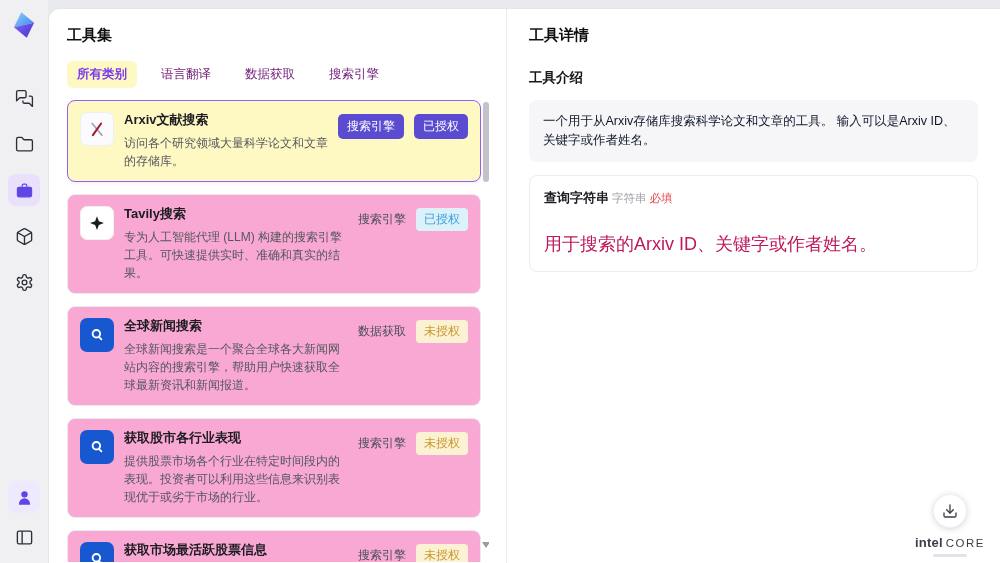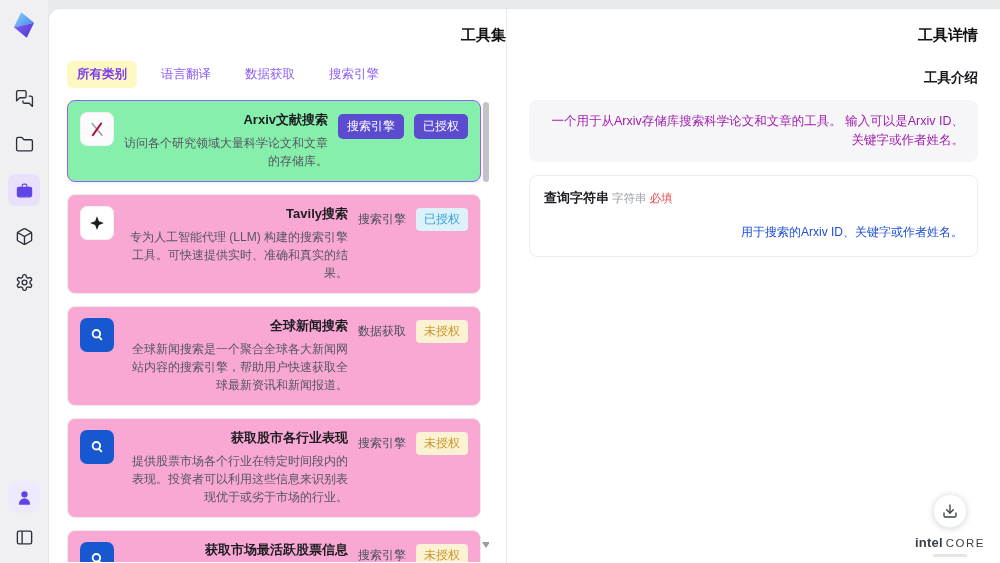--- a/index.html
+++ b/index.html
@@ -1,43 +1,43 @@
 <!DOCTYPE html>
 <html><head>
 <meta charset="utf-8">
 <style>
   * { margin:0; padding:0; box-sizing:border-box; }
   html,body { width:1000px; height:563px; overflow:hidden; }
   body { font-family:"Liberation Sans","DejaVu Sans",sans-serif; background:#e9eaee; color:#18181b; }
 
-  .app { position:relative; width:1000px; height:563px;text-align:right; }
+  .app { position:relative; width:1000px; height:563px; }
 
   
   .rail { position:absolute; left:0; top:0; width:48px; height:563px; background:#f0f0f3; display:flex; flex-direction:column; align-items:center; }
   .rail .logo { margin-top:10px; width:30px; height:30px; }
   .rail-nav { margin-top:42px; display:flex; flex-direction:column; gap:14px; align-items:center; }
   .rail-item { width:32px; height:32px; border-radius:8px; display:flex; align-items:center; justify-content:center; color:#2b2f38; cursor:pointer; }
   .rail-item svg { width:19px; height:19px; }
   .rail-item.active { background:#e9e1fb; color:#5f45e6; }
   .rail-bottom { margin-top:auto; margin-bottom:10px; display:flex; flex-direction:column; gap:8px; align-items:center; }
   .rail-item.user { background:#eee9fc; color:#5f45e6; }
 
   
   .surface { position:absolute; left:48px; top:8px; right:0; bottom:0; background:#ffffff; border:1px solid #e4e4e9; border-right:none; border-bottom:none; border-top-left-radius:12px; display:flex; }
 
   
   .tools-panel { width:457px; flex:none; padding:17px 0 0 18px; position:relative; }
   .panel-title { font-size:15px; font-weight:bold; color:#111114; }
   .tabs { display:flex; align-items:center; gap:14px; margin-top:16px; }
-  .tab { font-size:12.5px; color:#8b5cf6; padding:5px 10px; border-radius:6px; cursor:pointer; white-space:nowrap; }
+  .tab { font-size:12.5px; color:#701a75; padding:5px 10px; border-radius:6px; cursor:pointer; white-space:nowrap; }
   .tab.active { color:#7a3bec; background:#fef9c3; font-weight:bold; }
 
   .tool-list { position:relative; margin-top:12px; width:422px; height:462px; overflow:hidden; }
   .tool-card { display:flex; gap:10px; width:414px; background:#f9a8d4; border:1px solid #ebebee; border-radius:8px; padding:11px 12px; margin-bottom:12px; cursor:pointer; }
-  .tool-card.selected { border:1.5px solid #9361f2; background:#86efac; box-shadow:0 1px 4px rgba(120,70,230,.12); }
+  .tool-card.selected { border:1.5px solid #9361f2; background:#fef9c3; box-shadow:0 1px 4px rgba(120,70,230,.12); }
   .tool-icon { flex:none; width:34px; height:34px; border-radius:7px; display:flex; align-items:center; justify-content:center; }
   .tool-icon.arxiv { background:#fbfbfd; border:1px solid #f0f0f2; }
   .tool-icon.tavily { background:#ffffff; border:1px solid #f0f0f2; }
   .tool-icon.bluenews { background:#1758d0; }
   .tool-main { flex:1; min-width:0; }
   .tool-name { font-size:13px; font-weight:bold; color:#1c1c21; line-height:1.3; }
   .tool-desc { font-size:12px; color:#55565e; line-height:1.5; margin-top:5px; max-width:246px; }
   .tool-side { flex:none; display:flex; align-items:flex-start; gap:10px; padding-top:2px; }
   .badge-solid { background:#5a4bd1; color:#fff; font-size:12px; padding:4px 9px; border-radius:5px; white-space:nowrap; }
   .cat-text { font-size:12px; color:#4b4e57; white-space:nowrap; padding-top:3px; }
@@ -46,27 +46,27 @@
   .pill.no { background:#fbf1d3; color:#c9992e; }
 
   .scrollbar { position:absolute; right:0; top:0; bottom:0; width:7px; }
   .scroll-thumb { position:absolute; top:2px; right:0; width:6px; height:80px; background:#c2c2c8; border-radius:3px; cursor:pointer; }
   .scroll-arrow { position:absolute; bottom:14px; right:-1px; width:0; height:0; border-left:4px solid transparent; border-right:4px solid transparent; border-top:6px solid #9a9aa2; cursor:pointer; }
 
   
   .detail-panel { flex:1; border-left:1px solid #ececf0; padding:17px 22px 0 22px; position:relative; }
   .detail-title { font-size:15px; font-weight:bold; color:#111114; }
   .section-h { font-size:13.5px; font-weight:bold; color:#17171b; margin-top:24px; }
-  .intro-box { margin-top:13px; background:#f6f6f8; border-radius:8px; padding:12px 14px; font-size:12.5px; color:#a21caf; line-height:1.5; }
+  .intro-box { margin-top:13px; background:#f6f6f8; border-radius:8px; padding:12px 14px; font-size:12.5px; color:#0f172a; line-height:1.5; }
   .param-card { margin-top:13px; background:#fff; border:1px solid #ececf0; border-radius:8px; padding:13px 14px 15px; }
   .param-head { display:flex; align-items:baseline; gap:3px; }
   .param-name { font-size:13px; font-weight:bold; color:#1c1c21; }
   .param-type { font-size:11.5px; color:#9ca0a8; }
   .param-required { font-size:11.5px; color:#e5484d; }
-  .param-desc { margin-top:17px; font-size:12px; color:#1d4ed8; }
+  .param-desc { margin-top:25px; font-size:18px; color:#be185d; }
 
   
   .fab-wrap { position:absolute; right:12px; bottom:6px; width:76px; display:flex; flex-direction:column; align-items:center; }
   .fab { width:34px; height:34px; border-radius:50%; background:#fff; box-shadow:0 1px 6px rgba(0,0,0,.16); display:flex; align-items:center; justify-content:center; color:#3a3f47; cursor:pointer; border:1px solid #f0f0f2; }
   .fab svg { width:16px; height:16px; }
   .brand { margin-top:5px; color:#3a3f47; white-space:nowrap; }
   .brand .intel { font-size:13px; font-weight:bold; letter-spacing:.2px; }
   .brand .core { font-size:11.5px; letter-spacing:1.5px; margin-left:3px; }
   .brand-bar { margin-top:3px; width:34px; height:3px; border-radius:2px; background:#e3e3e8; }
 </style>

